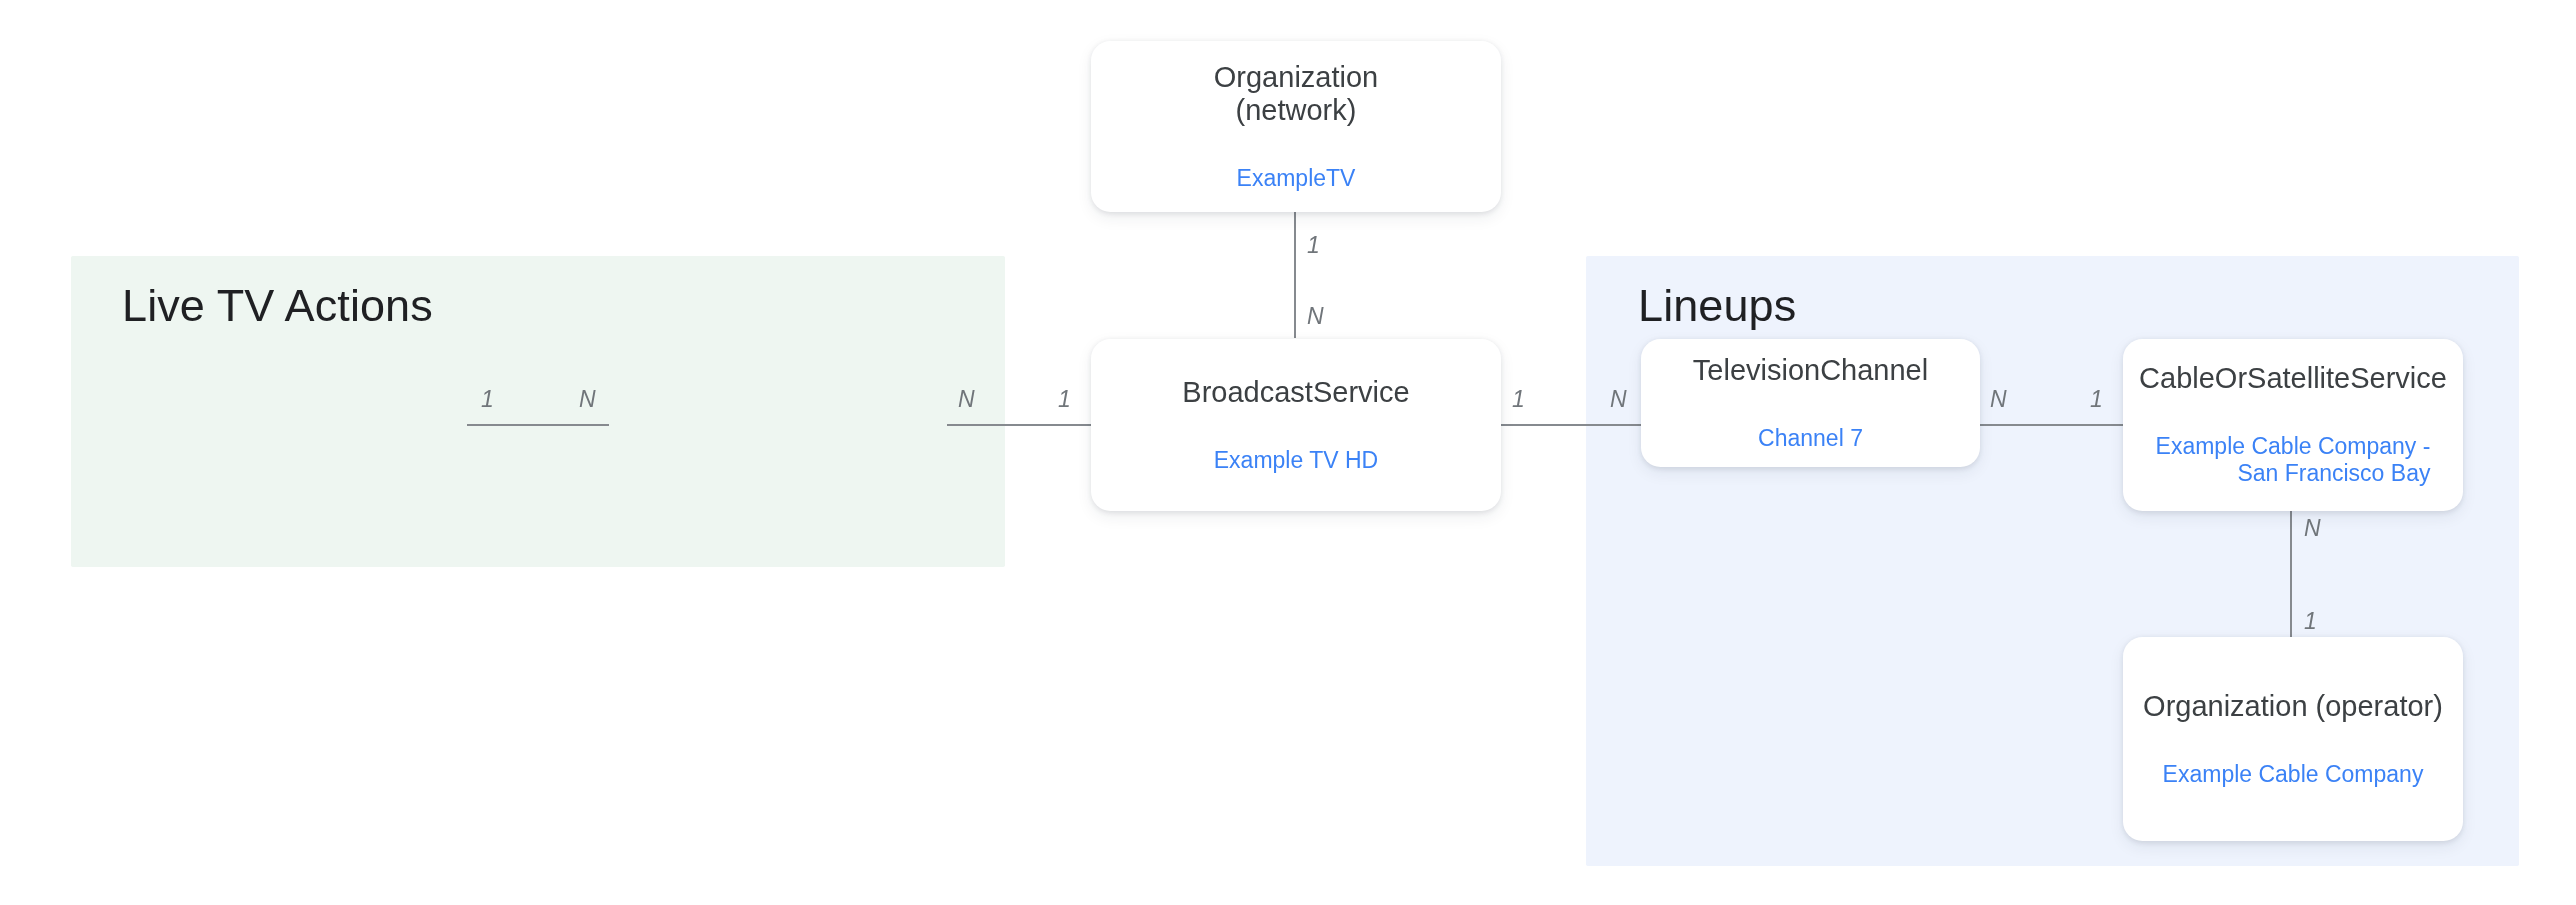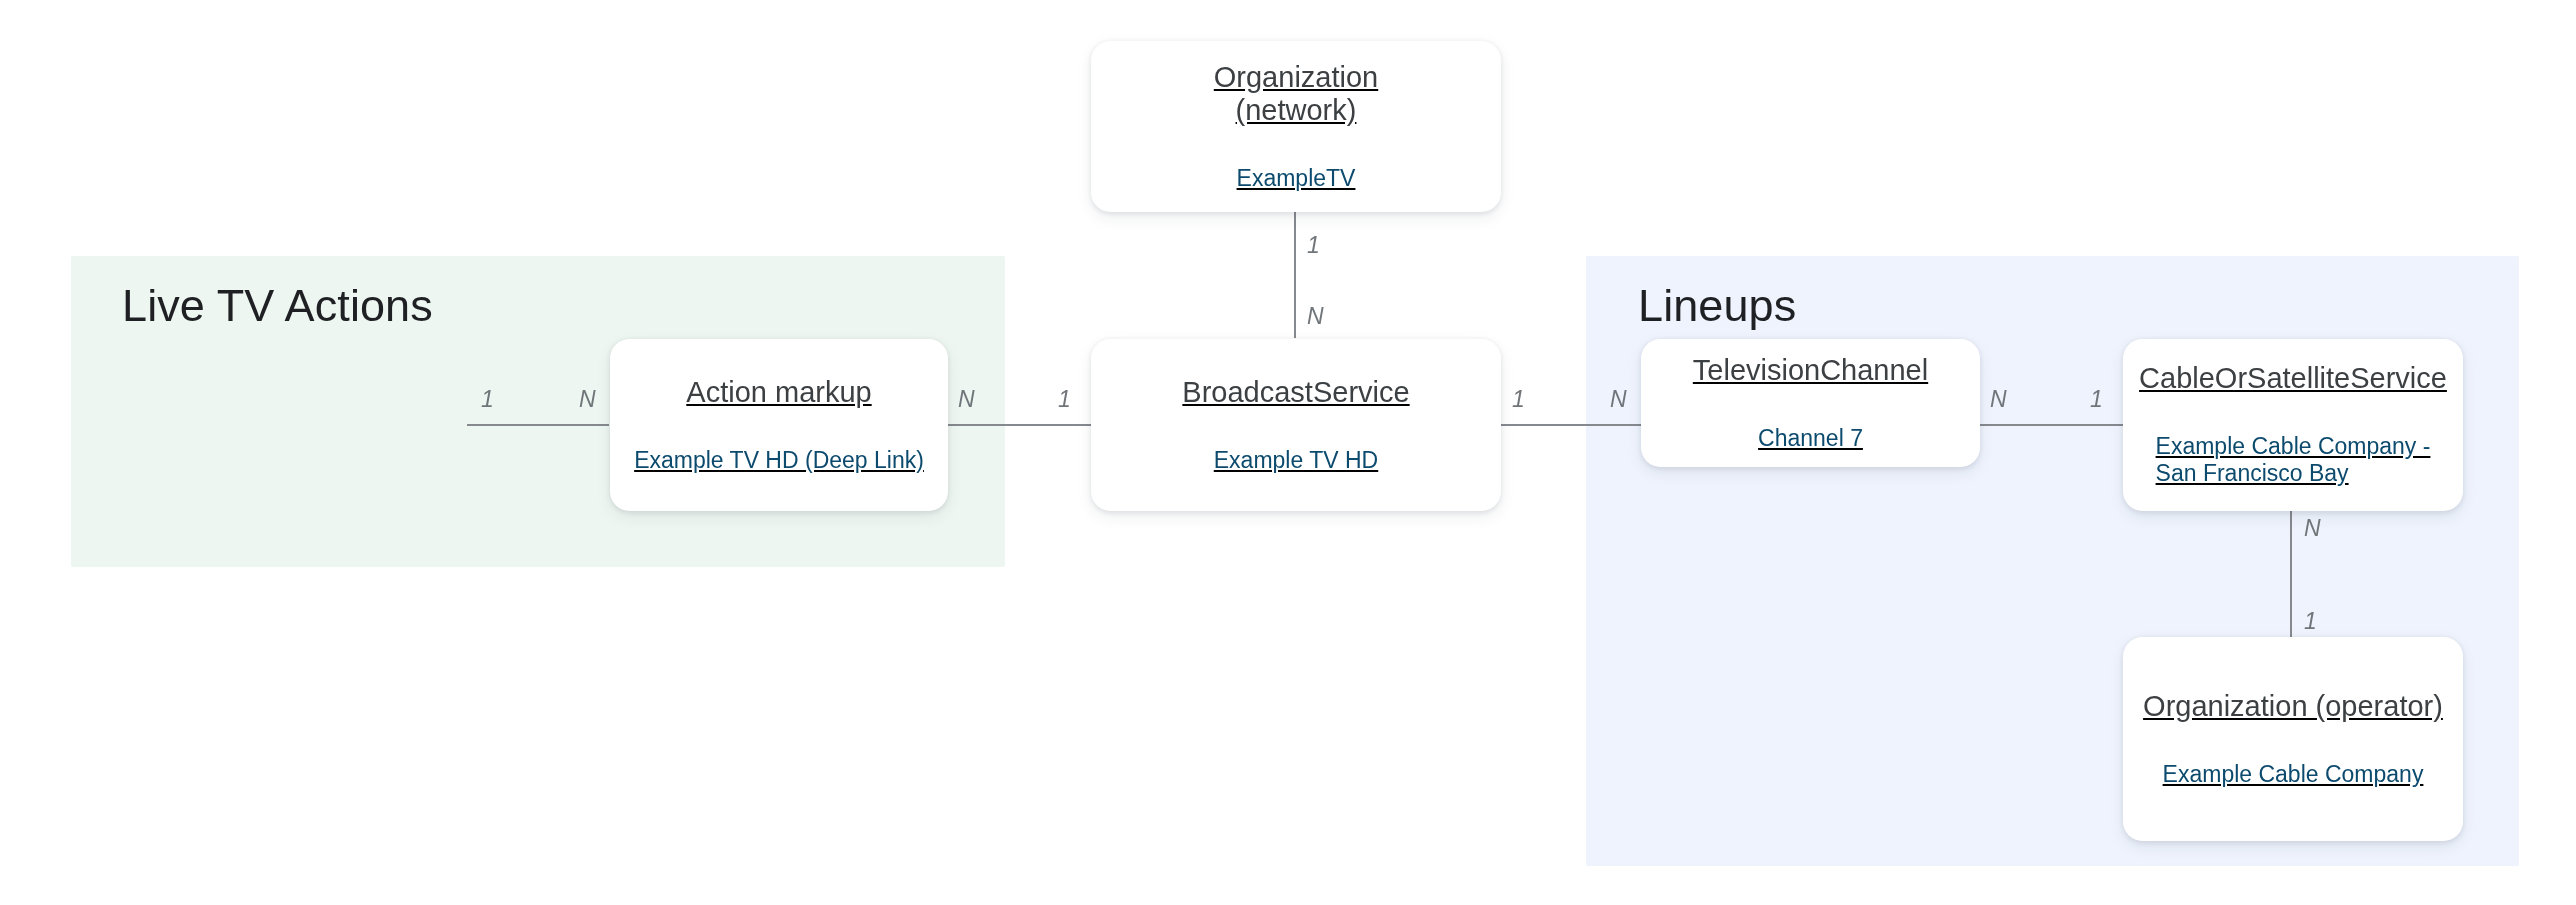--- a/index.html
+++ b/index.html
@@ -44,36 +44,35 @@
     border-radius: 19.5px;
     box-shadow: 0 1.8px 5.3px rgba(30,40,60,0.10),
                 0 5.3px 16px rgba(30,40,60,0.07);
     display: flex;
     flex-direction: column;
     align-items: center;
     justify-content: center;
     box-sizing: border-box;
     padding: 8.8px 16px;
     z-index: 5;
-    text-decoration: underline;
   }
   .card-title {
     font-size: 29px;
     line-height: 1.16;
     color: #3c4043;
     text-align: center;
     white-space: pre-line;
     font-weight: 400;
   }
   .card-sub {
     margin-top: 37px;
     font-size: 23px;
     line-height: 1.2;
-    color: #0c4a6e;
-    text-align: left;
+    color: #3b82f6;
+    text-align: right;
     white-space: pre-line;
     font-weight: 400;
   }
 
   
   .conn-h {
     position: absolute;
     height: 1.8px;
     background: #868a8f;
     z-index: 2;
@@ -131,24 +130,20 @@
   <div class="card-label" style="left:2304px; top:517px;">N</div>
   <div class="card-label" style="left:2304px; top:610px;">1</div>
 
   <div class="card" style="left:1091px; top:41px; width:410px; height:171px;">
     <div class="card-title">Organization
 (network)</div>
     <div class="card-sub">ExampleTV</div>
   </div>
 
 
-  <div class="card" style="left:610px; top:339px; width:338px; height:172px;">
-    <div class="card-title">Action markup</div>
-    <div class="card-sub">Example TV HD (Deep Link)</div>
-  </div>
 
   <div class="card" style="left:1091px; top:339px; width:410px; height:172px;">
     <div class="card-title">BroadcastService</div>
     <div class="card-sub">Example TV HD</div>
   </div>
 
   <div class="card" style="left:1641px; top:339px; width:339px; height:128px;">
     <div class="card-title">TelevisionChannel</div>
     <div class="card-sub">Channel 7</div>
   </div>

